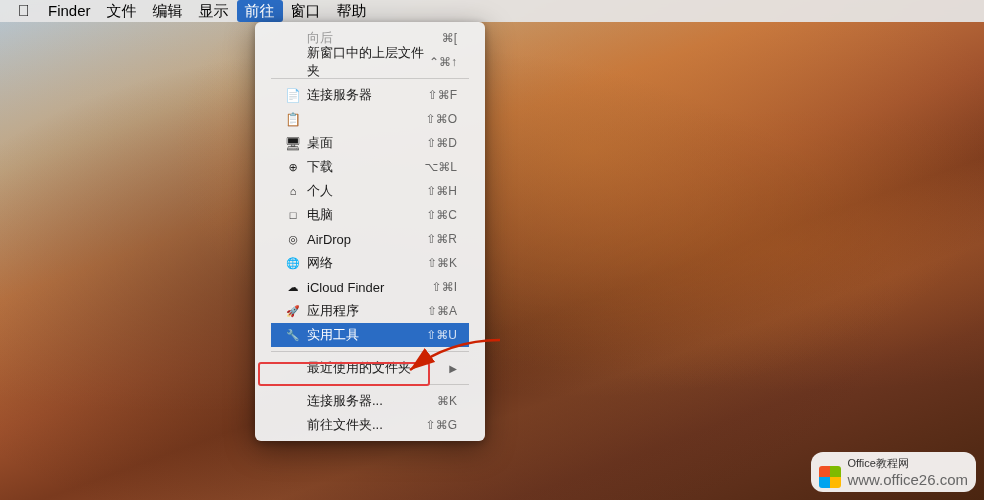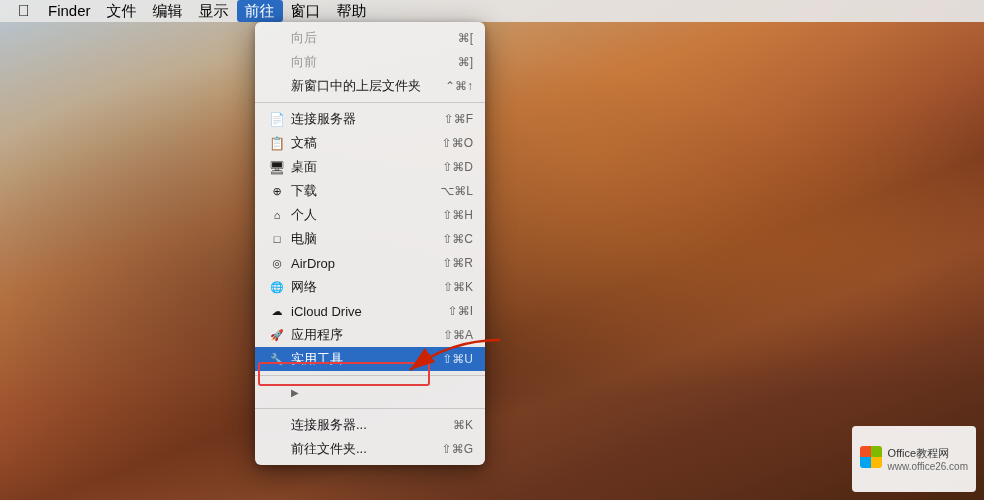--- a/index.html
+++ b/index.html
@@ -80,21 +80,21 @@
     
     #dropdown {
       position: absolute;
       top: 22px;
       left: 255px;
       width: 230px;
       background: rgba(240,240,240,0.97);
       border-radius: 6px;
       box-shadow: 0 8px 30px rgba(0,0,0,0.4), 0 2px 8px rgba(0,0,0,0.3);
       z-index: 200;
-      padding: 4px 0;
+      padding: 4px 16px;
       font-size: 13px;
     }
 
     .menu-item {
       display: flex;
       align-items: center;
       padding: 3px 12px;
       height: 24px;
       cursor: pointer;
       color: #1a1a1a;
@@ -161,24 +161,24 @@
       z-index: 300;
       pointer-events: none;
     }
 
     
     #watermark {
       position: absolute;
       bottom: 8px;
       right: 8px;
       background: rgba(255,255,255,0.9);
-      border-radius: 4px;
-      padding: 20px 8px;
+      border-radius: 12px;
+      padding: 4px 8px;
       display: flex;
-      align-items: flex-start;
+      align-items: flex-end;
       gap: 6px;
       z-index: 400;
     }
 
     #watermark .wm-text {
       font-size: 11px;
       color: #333;
       font-weight: 500;
     }
   </style>
@@ -200,43 +200,37 @@
   </div>
 
   <div id="dropdown">
 
     <div class="menu-item disabled">
       <span class="icon-area"></span>
       <span class="label">向后</span>
       <span class="shortcut">⌘[</span>
     </div>
 
-    <div class="menu-item disabled">
-      <span class="icon-area"></span>
-      <span class="label">向前</span>
-      <span class="shortcut">⌘]</span>
-    </div>
 
     <div class="menu-item">
       <span class="icon-area"></span>
       <span class="label">新窗口中的上层文件夹</span>
       <span class="shortcut">⌃⌘↑</span>
     </div>
 
     <div class="menu-separator"></div>
 
     <div class="menu-item">
       <span class="icon-area">📄</span>
       <span class="label">连接服务器</span>
       <span class="shortcut">⇧⌘F</span>
     </div>
 
     <div class="menu-item">
       <span class="icon-area">📋</span>
-      <span class="label">文稿</span>
       <span class="shortcut">⇧⌘O</span>
     </div>
 
     <div class="menu-item">
       <span class="icon-area">🖥</span>
       <span class="label">桌面</span>
       <span class="shortcut">⇧⌘D</span>
     </div>
 
     <div class="menu-item">
@@ -264,40 +258,41 @@
     </div>
 
     <div class="menu-item">
       <span class="icon-area" style="font-size:11px;">🌐</span>
       <span class="label">网络</span>
       <span class="shortcut">⇧⌘K</span>
     </div>
 
     <div class="menu-item">
       <span class="icon-area" style="font-size:11px;">☁</span>
-      <span class="label">iCloud Drive</span>
+      <span class="label">iCloud Finder</span>
       <span class="shortcut">⇧⌘I</span>
     </div>
 
     <div class="menu-item">
       <span class="icon-area" style="font-size:11px;">🚀</span>
       <span class="label">应用程序</span>
       <span class="shortcut">⇧⌘A</span>
     </div>
 
     <div class="menu-item highlighted">
       <span class="icon-area" style="font-size:11px;">🔧</span>
       <span class="label">实用工具</span>
       <span class="shortcut">⇧⌘U</span>
     </div>
 
     <div class="menu-separator"></div>
 
     <div class="menu-item">
       <span class="icon-area"></span>
+      <span class="label">最近使用的文件夹</span>
       <span class="arrow">▶</span>
     </div>
 
     <div class="menu-separator"></div>
 
     <div class="menu-item">
       <span class="icon-area"></span>
       <span class="label">连接服务器...</span>
       <span class="shortcut">⌘K</span>
     </div>
@@ -328,17 +323,17 @@
         <div style="flex:1; background:#f25022;"></div>
         <div style="flex:1; background:#7fba00;"></div>
       </div>
       <div style="display:flex; flex:1;">
         <div style="flex:1; background:#00a4ef;"></div>
         <div style="flex:1; background:#ffb900;"></div>
       </div>
     </div>
     <div>
       <div class="wm-text">Office教程网</div>
-      <div class="wm-text" style="font-size:10px; color:#666;">www.office26.com</div>
+      <div class="wm-text" style="font-size:15px; color:#666;">www.office26.com</div>
     </div>
   </div>
 
 </div>
 
 </body></html>

